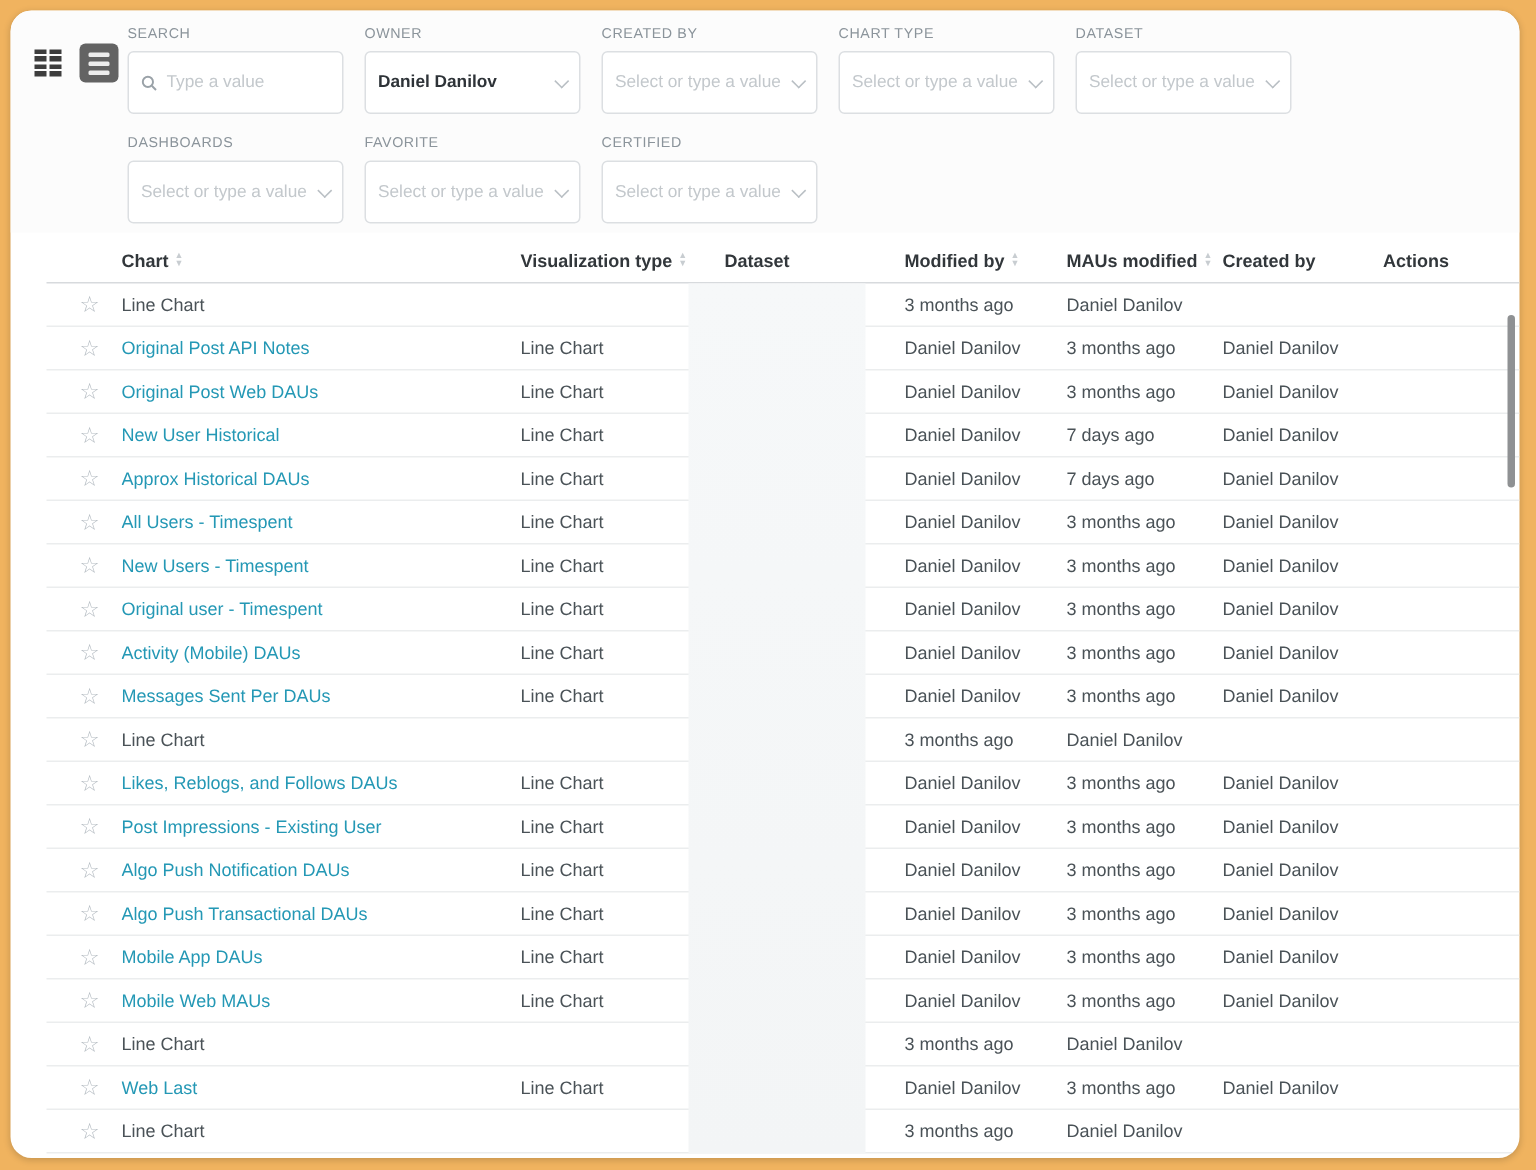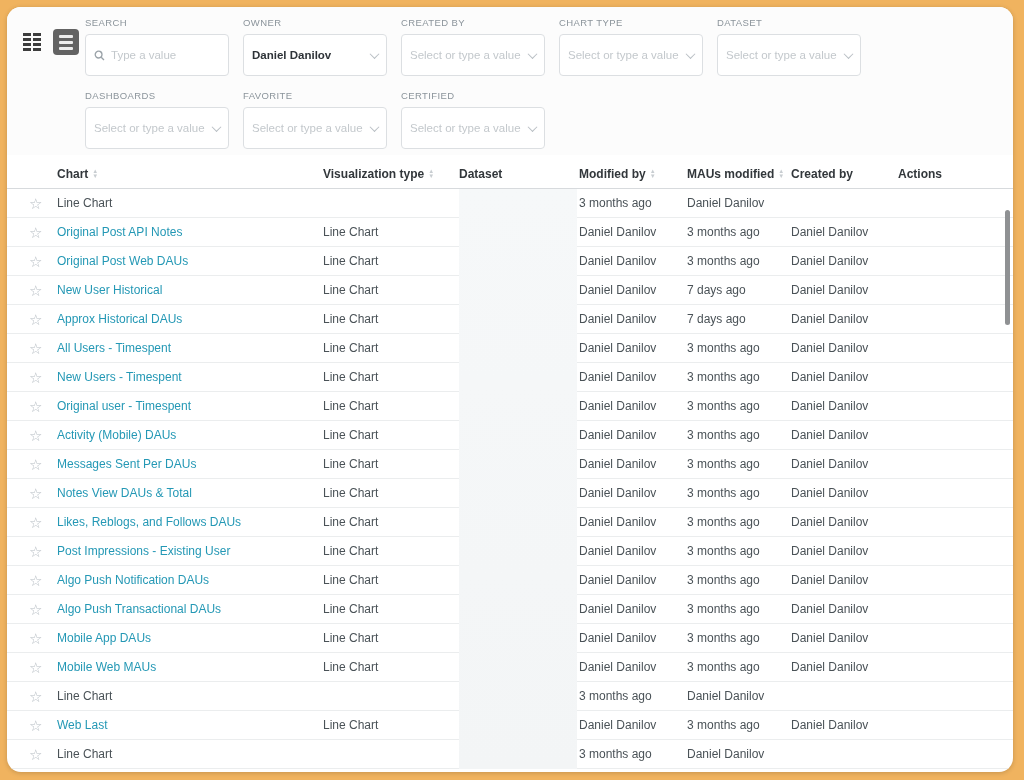--- a/index.html
+++ b/index.html
@@ -35,21 +35,21 @@
   .field input { border:none; outline:none; width:100%; font-size:11.5px; font-family:inherit; color:#2e3338; background:transparent; }
   .field input::placeholder { color:#c3c8cc; }
   .field .value { color:#2e3338; font-weight:600; }
   .chev { width:7px; height:7px; border-right:1.5px solid #b9bfc4; border-bottom:1.5px solid #b9bfc4; transform:rotate(45deg) translate(-1px,-1px); flex:0 0 auto; }
   .mag { flex:0 0 auto; display:flex; }
   
   .table-wrap { position:relative; }
   .trow {
     display:grid;
     grid-template-columns:28px 266px 136px 120px 108px 104px 107px auto;
-    align-items:center; padding-left:22px;
+    align-items:center; padding-left:22px;margin-left:24px;
   }
   .thead { height:30px; border-bottom:1px solid #d7dadd; font-size:12px; font-weight:bold; color:#32373b; margin-top:4px; }
   .th { display:flex; align-items:center; gap:4px; }
   .sort { display:flex; flex-direction:column; line-height:4.5px; font-size:6px; color:#c8cdd1; }
   .tbody { position:relative; }
   .row { height:29px; border-bottom:1px solid #ebedee; font-size:12px; color:#4a5257; }
   .star { font-size:15px; color:#b7bec4; cursor:pointer; line-height:1; }
   .chart-link { color:#2498b5; text-decoration:none; cursor:pointer; overflow:hidden; white-space:nowrap; text-overflow:ellipsis; padding-right:8px; }
   .cell { overflow:hidden; white-space:nowrap; text-overflow:ellipsis; }
   .dataset-blur {
@@ -313,21 +313,20 @@
         <div class="cell viz">Line Chart</div>
         <div class="cell ds"></div>
         <div class="cell mod">Daniel Danilov</div>
         <div class="cell last">3 months ago</div>
         <div class="cell created">Daniel Danilov</div>
         <div class="cell actions"></div>
       </div>
 
       <div class="trow row">
         <div class="star">☆</div>
-        <a class="chart-link">Notes View DAUs &amp; Total</a>
         <div class="cell viz">Line Chart</div>
         <div class="cell ds"></div>
         <div class="cell mod">Daniel Danilov</div>
         <div class="cell last">3 months ago</div>
         <div class="cell created">Daniel Danilov</div>
         <div class="cell actions"></div>
       </div>
 
       <div class="trow row">
         <div class="star">☆</div>

